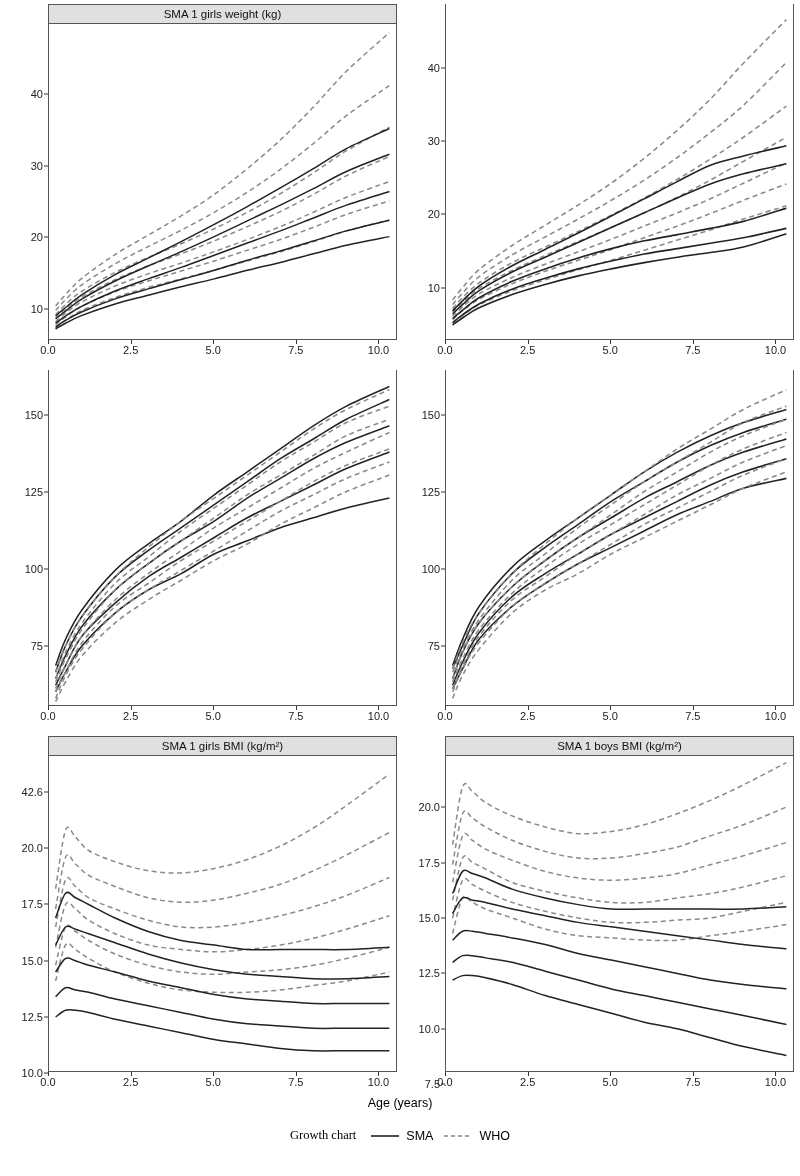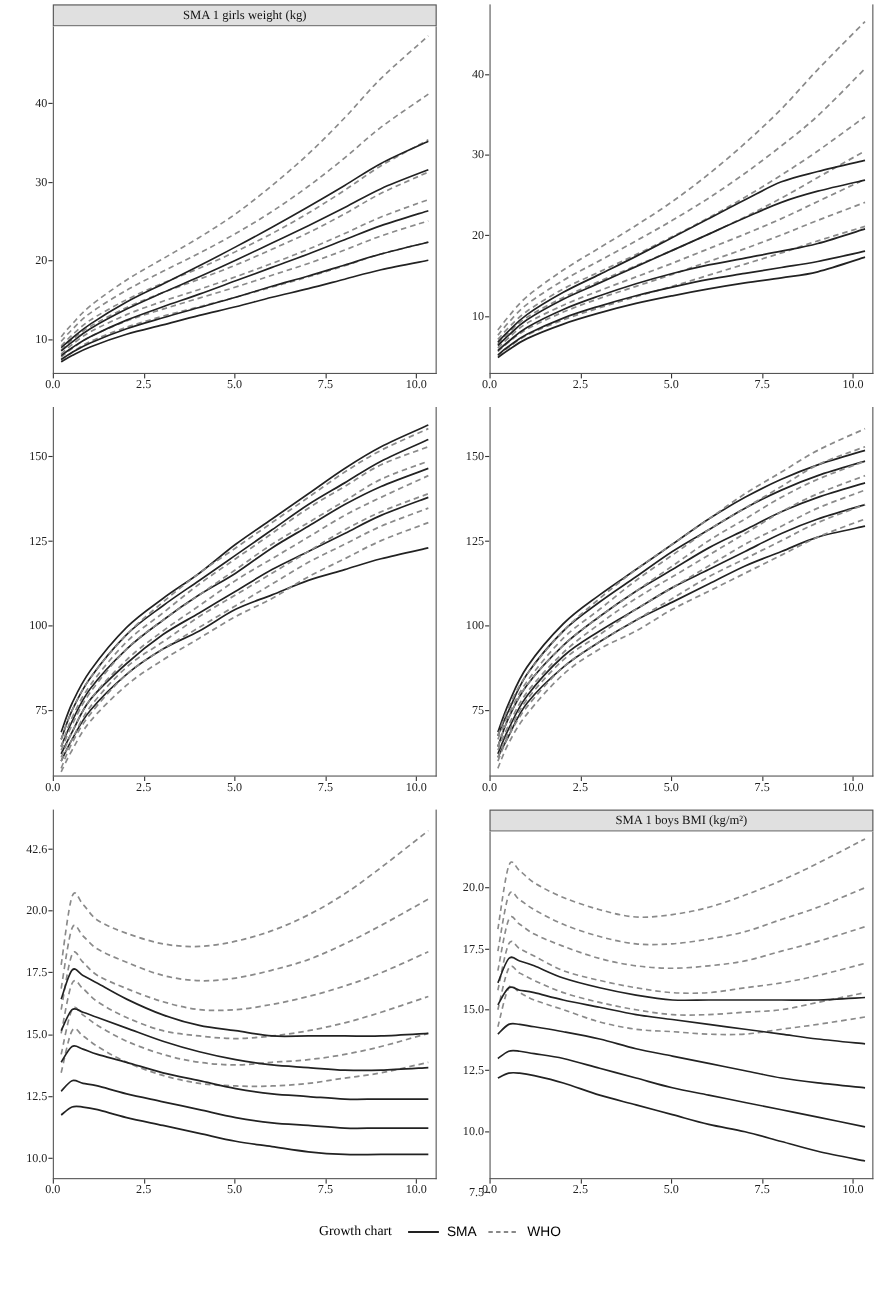--- a/index.html
+++ b/index.html
@@ -1,18 +1,18 @@
 <!DOCTYPE html>
 <html><head>
 <meta charset="utf-8">
 <style>
   html,body{margin:0;padding:0;background:#ffffff;}
   body{width:800px;height:1176px;font-family:"Liberation Sans",sans-serif;color:#000;}
   #root{width:800px;height:1176px;position:relative;box-sizing:border-box;padding:4px 6px 0 6px;}
-  .grid{display:grid;grid-template-columns:1fr 1fr;grid-template-rows:1fr 1fr 1fr;column-gap:6px;row-gap:8px;width:788px;height:1090px;font-family:Liberation Serif, serif;}
+  .grid{display:grid;grid-template-columns:1fr 1fr;grid-template-rows:1fr 1fr 1fr;column-gap:6px;row-gap:8px;width:788px;height:1090px;}
   .panel{position:relative;display:flex;flex-direction:column;}
   .strip{background:#e0e0e0;border:1px solid #555;height:20px;display:flex;align-items:center;justify-content:center;font-size:11.5px;color:#111;box-sizing:border-box;margin-left:42px;}
   .plotwrap{flex:1;position:relative;display:flex;}
   .axis-y{width:42px;position:relative;}
   .axis-y .tick{position:absolute;right:5px;transform:translateY(-50%);font-size:11px;color:#222;white-space:nowrap;}
   .axis-y .tickmark{position:absolute;right:0;width:4px;height:1px;background:#333;transform:translateY(-50%);}
   .plot{flex:1;position:relative;border:1px solid #555;border-top:none;background:#fff;box-sizing:border-box;overflow:hidden;}
   .axis-x{height:22px;margin-left:42px;position:relative;}
   .axis-x .tick{position:absolute;top:4px;transform:translateX(-50%);font-size:11px;color:#222;}
   .axis-x .tickmark{position:absolute;top:0;width:1px;height:4px;background:#333;}
@@ -196,20 +196,21 @@
           <div class="tick" style="left: 165.238px;">5.0</div>
           <div class="tickmark" style="left: 165.238px;"></div>
           <div class="tick" style="left: 247.857px;">7.5</div>
           <div class="tickmark" style="left: 247.857px;"></div>
           <div class="tick" style="left: 330.476px;">10.0</div>
           <div class="tickmark" style="left: 330.476px;"></div>
         </div>
     </div>
 
     <div class="panel">
+      <div class="strip">SMA 1 girls BMI (kg/m²)</div>
       <div class="plotwrap">
         <div class="axis-y">
             <div class="tick" style="top: 317px;">10.0</div>
             <div class="tickmark" style="top: 317px;"></div>
             <div class="tick" style="top: 260.75px;">12.5</div>
             <div class="tickmark" style="top: 260.75px;"></div>
             <div class="tick" style="top: 204.5px;">15.0</div>
             <div class="tickmark" style="top: 204.5px;"></div>
             <div class="tick" style="top: 148.25px;">17.5</div>
             <div class="tickmark" style="top: 148.25px;"></div>
@@ -290,20 +291,21 @@
           <div class="tickmark" style="left: 165.238px;"></div>
           <div class="tick" style="left: 247.857px;">7.5</div>
           <div class="tickmark" style="left: 247.857px;"></div>
           <div class="tick" style="left: 330.476px;">10.0</div>
           <div class="tickmark" style="left: 330.476px;"></div>
         </div>
     </div>
 
   </div>
 
+  <div class="xlabel">Age (years)</div>
 
   <div class="legend">
     <span class="lg-title">Growth chart</span>
     <span class="key">
       <svg viewBox="0 0 30 10">
           <line x1="1" y1="5" x2="29" y2="5" stroke="#222222" stroke-width="1.6"></line>
         </svg>
       <span>SMA</span>
     </span>
     <span class="key">

